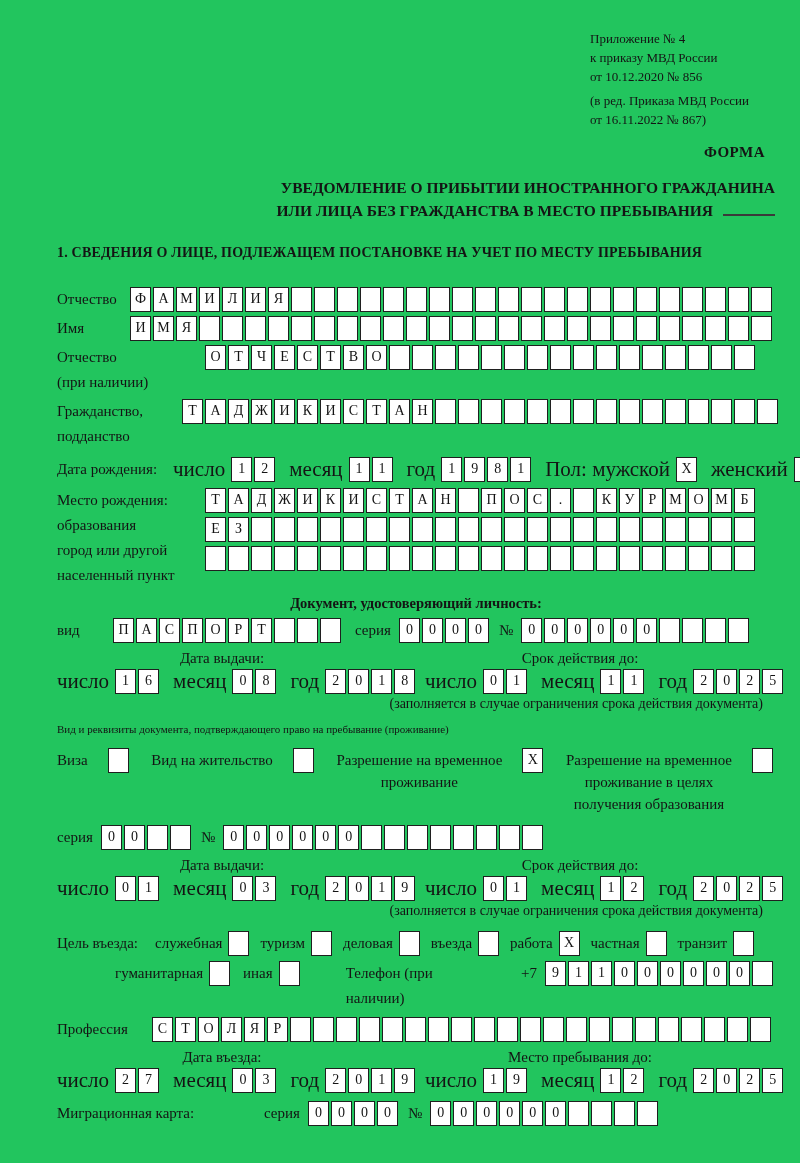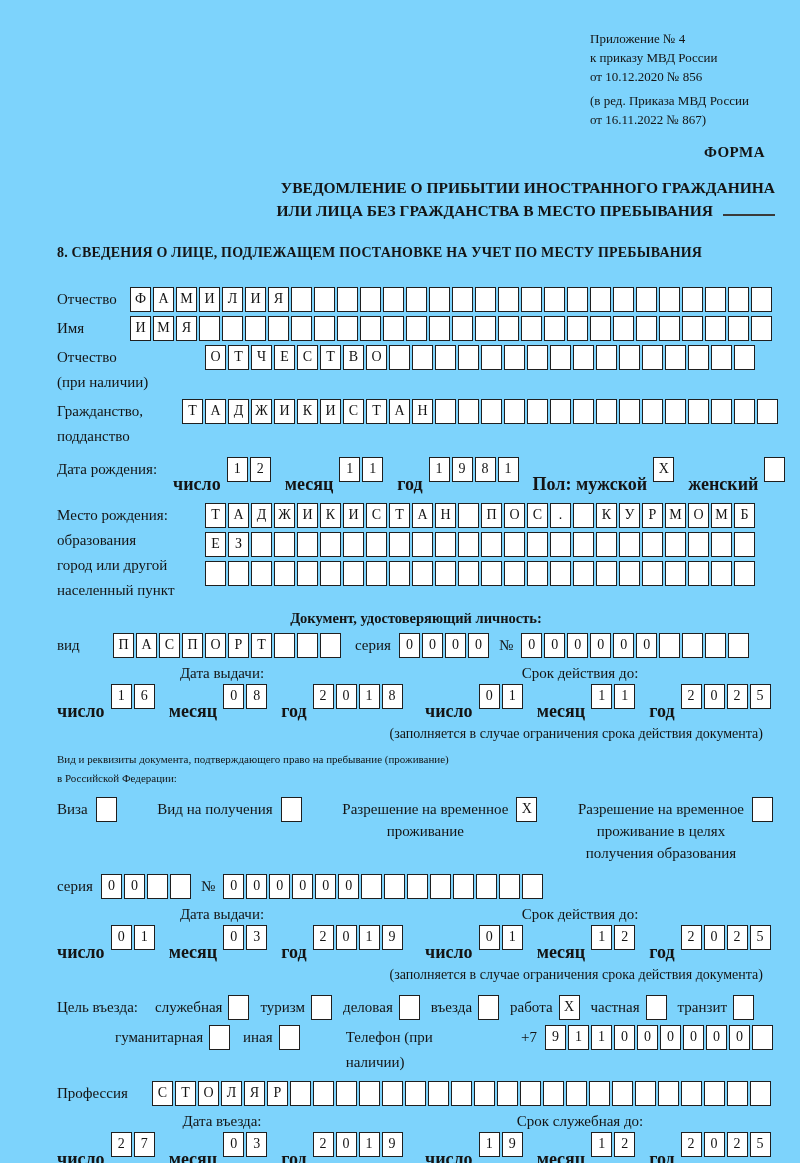--- a/index.html
+++ b/index.html
@@ -1,20 +1,20 @@
 <!DOCTYPE html>
 <html><head>
 <meta charset="utf-8">
 <style>
   html,body { margin:0; padding:0; background:#ffffff; }
   .page {
     width:800px; height:1163px; box-sizing:border-box;
     padding:30px 25px 0 57px;
     font-family:"Liberation Serif","DejaVu Serif",serif;
-    color:#141414; background:#7dd3fc; overflow:hidden; position:relative;
+    color:#141414; background:#22c55e; overflow:hidden; position:relative;
   }
   
   .annex { width:185px; margin-left:auto; font-size:13px; line-height:1.46; }
   .annex .rev { margin-top:5px; }
   .forma { text-align:right; font-weight:bold; font-size:15px; margin-top:14px; padding-right:10px; letter-spacing:0.5px; }
   
   .title { text-align:right; font-weight:bold; font-size:15.5px; margin-top:15px; line-height:1.5; }
   .blank-underline { display:inline-block; width:52px; border-bottom:2px solid #3a3a3a; height:0.95em; margin-left:10px; }
   .sect { font-weight:bold; font-size:14px; margin-top:23px; letter-spacing:0.2px; }
   
@@ -23,36 +23,36 @@
   .lbl div { line-height:25px; }
   .w73 { width:73px; } .w148 { width:148px; } .w125 { width:125px; } .w95 { width:95px; }
   .boxes { white-space:nowrap; flex-shrink:0; }
   .cell {
     display:inline-block; box-sizing:border-box; width:21px; height:25px;
     border:1.7px solid #1f1f1f; margin-right:2px; text-align:center;
     font-size:14px; line-height:21px; vertical-align:top; background:#fff;
   }
   .stack > div { margin-bottom:4px; }
   
-  .inlbl { font-size:18px; line-height:25px; margin:15px 6px 0 12px; flex-shrink:0;font-weight:bold; }
+  .inlbl { font-size:21px; line-height:25px; margin:0 6px 0 12px; flex-shrink:0; }
   .inlbl.first { margin-left:16px; }
   
   .doc-head { text-align:center; font-weight:bold; font-size:14.5px; margin-top:7px; }
   
   .dates { display:flex; margin-top:7px; }
   .dcol-left { width:368px; flex-shrink:0; }
   .dhead { font-size:15px; text-align:center; width:330px; margin-bottom:2px; }
   .dhead.r { width:310px; }
   .dline { display:flex; align-items:flex-start; font-size:15px; }
   .note { font-size:14px; margin-top:2px; }
   .note.right { text-align:right; padding-right:12px; }
   .intro { font-size:11px; margin-top:9px; line-height:1.55; }
   
   .permits { display:flex; align-items:flex-start; justify-content:space-between; margin-top:10px; font-size:15px; width:718px; }
-  .permit { display:flex; align-items:flex-start; }
+  .permit { display:flex; align-items:flex-start;gap:12px; }
   .plbl { line-height:25px; margin-right:8px; }
   .plbl.multi { text-align:center; line-height:22px; margin-top:1px; }
   
   .purpose { display:flex; align-items:flex-start; font-size:15px; margin-top:12px; }
   .popt { display:flex; align-items:flex-start; margin-left:9px; }
   .popt .plbl { margin-right:6px; }
   .purpose2 { margin-left:58px; margin-top:5px; }
   .phone-lbl { line-height:25px; margin-left:44px; margin-right:28px; }
   .phone-prefix { line-height:25px; margin-right:8px; }
   .mt6 { margin-top:6px; } .mt8 { margin-top:8px; }
@@ -74,21 +74,21 @@
 
   <div class="forma">ФОРМА</div>
 
   <div class="title">
     <div>УВЕДОМЛЕНИЕ О ПРИБЫТИИ ИНОСТРАННОГО ГРАЖДАНИНА</div>
     <div>
       <span>ИЛИ ЛИЦА БЕЗ ГРАЖДАНСТВА В МЕСТО ПРЕБЫВАНИЯ</span><span class="blank-underline"></span>
     </div>
   </div>
 
-  <div class="sect">8. СВЕДЕНИЯ О ЛИЦЕ, ПОДЛЕЖАЩЕМ ПОСТАНОВКЕ НА УЧЕТ ПО МЕСТУ ПРЕБЫВАНИЯ</div>
+  <div class="sect">1. СВЕДЕНИЯ О ЛИЦЕ, ПОДЛЕЖАЩЕМ ПОСТАНОВКЕ НА УЧЕТ ПО МЕСТУ ПРЕБЫВАНИЯ</div>
 
   <div class="frow" style="margin-top:26px;">
     <span class="lbl w73">Отчество</span>
     <span class="boxes"><span class="cell">Ф</span><span class="cell">А</span><span class="cell">М</span><span class="cell">И</span><span class="cell">Л</span><span class="cell">И</span><span class="cell">Я</span><span class="cell"></span><span class="cell"></span><span class="cell"></span><span class="cell"></span><span class="cell"></span><span class="cell"></span><span class="cell"></span><span class="cell"></span><span class="cell"></span><span class="cell"></span><span class="cell"></span><span class="cell"></span><span class="cell"></span><span class="cell"></span><span class="cell"></span><span class="cell"></span><span class="cell"></span><span class="cell"></span><span class="cell"></span><span class="cell"></span><span class="cell"></span></span>
   </div>
 
   <div class="frow">
     <span class="lbl w73">Имя</span>
     <span class="boxes"><span class="cell">И</span><span class="cell">М</span><span class="cell">Я</span><span class="cell"></span><span class="cell"></span><span class="cell"></span><span class="cell"></span><span class="cell"></span><span class="cell"></span><span class="cell"></span><span class="cell"></span><span class="cell"></span><span class="cell"></span><span class="cell"></span><span class="cell"></span><span class="cell"></span><span class="cell"></span><span class="cell"></span><span class="cell"></span><span class="cell"></span><span class="cell"></span><span class="cell"></span><span class="cell"></span><span class="cell"></span><span class="cell"></span><span class="cell"></span><span class="cell"></span><span class="cell"></span></span>
   </div>
@@ -168,29 +168,28 @@
         <span class="inlbl">месяц</span>
         <span class="boxes"><span class="cell">1</span><span class="cell">1</span></span>
         <span class="inlbl">год</span>
         <span class="boxes"><span class="cell">2</span><span class="cell">0</span><span class="cell">2</span><span class="cell">5</span></span>
       </div>
     </div>
   </div>
   <div class="note right">(заполняется в случае ограничения срока действия документа)</div>
 
   <div class="intro">Вид и реквизиты документа, подтверждающего право на пребывание (проживание)</div>
-  <div class="intro" style="margin-top:2px;">в Российской Федерации:</div>
 
   <div class="permits">
     <div class="permit">
       <span class="plbl">Виза</span>
       <span class="boxes"><span class="cell"></span></span>
     </div>
     <div class="permit">
-      <span class="plbl">Вид на получения</span>
+      <span class="plbl">Вид на жительство</span>
       <span class="boxes"><span class="cell"></span></span>
     </div>
     <div class="permit">
       <div class="plbl multi">
         <div>Разрешение на временное</div>
         <div>проживание</div>
       </div>
       <span class="boxes"><span class="cell">X</span></span>
     </div>
     <div class="permit">
@@ -293,32 +292,33 @@
       <div class="dline">
         <span class="inlbl" style="margin-left:0;">число</span>
         <span class="boxes"><span class="cell">2</span><span class="cell">7</span></span>
         <span class="inlbl">месяц</span>
         <span class="boxes"><span class="cell">0</span><span class="cell">3</span></span>
         <span class="inlbl">год</span>
         <span class="boxes"><span class="cell">2</span><span class="cell">0</span><span class="cell">1</span><span class="cell">9</span></span>
       </div>
     </div>
     <div>
-      <div class="dhead r">Срок служебная до:</div>
+      <div class="dhead r">Место пребывания до:</div>
       <div class="dline">
         <span class="inlbl" style="margin-left:0;">число</span>
         <span class="boxes"><span class="cell">1</span><span class="cell">9</span></span>
         <span class="inlbl">месяц</span>
         <span class="boxes"><span class="cell">1</span><span class="cell">2</span></span>
         <span class="inlbl">год</span>
         <span class="boxes"><span class="cell">2</span><span class="cell">0</span><span class="cell">2</span><span class="cell">5</span></span>
       </div>
     </div>
   </div>
 
   <div class="frow mt8">
+    <span class="lbl" style="width:175px;">Миграционная карта:</span>
     <span class="serlbl ml32">серия</span>
     <span class="boxes"><span class="cell">0</span><span class="cell">0</span><span class="cell">0</span><span class="cell">0</span></span>
     <span class="serlbl ml8">№</span>
     <span class="boxes"><span class="cell">0</span><span class="cell">0</span><span class="cell">0</span><span class="cell">0</span><span class="cell">0</span><span class="cell">0</span><span class="cell"></span><span class="cell"></span><span class="cell"></span><span class="cell"></span></span>
   </div>
 
 </div>
 
 </body></html>

